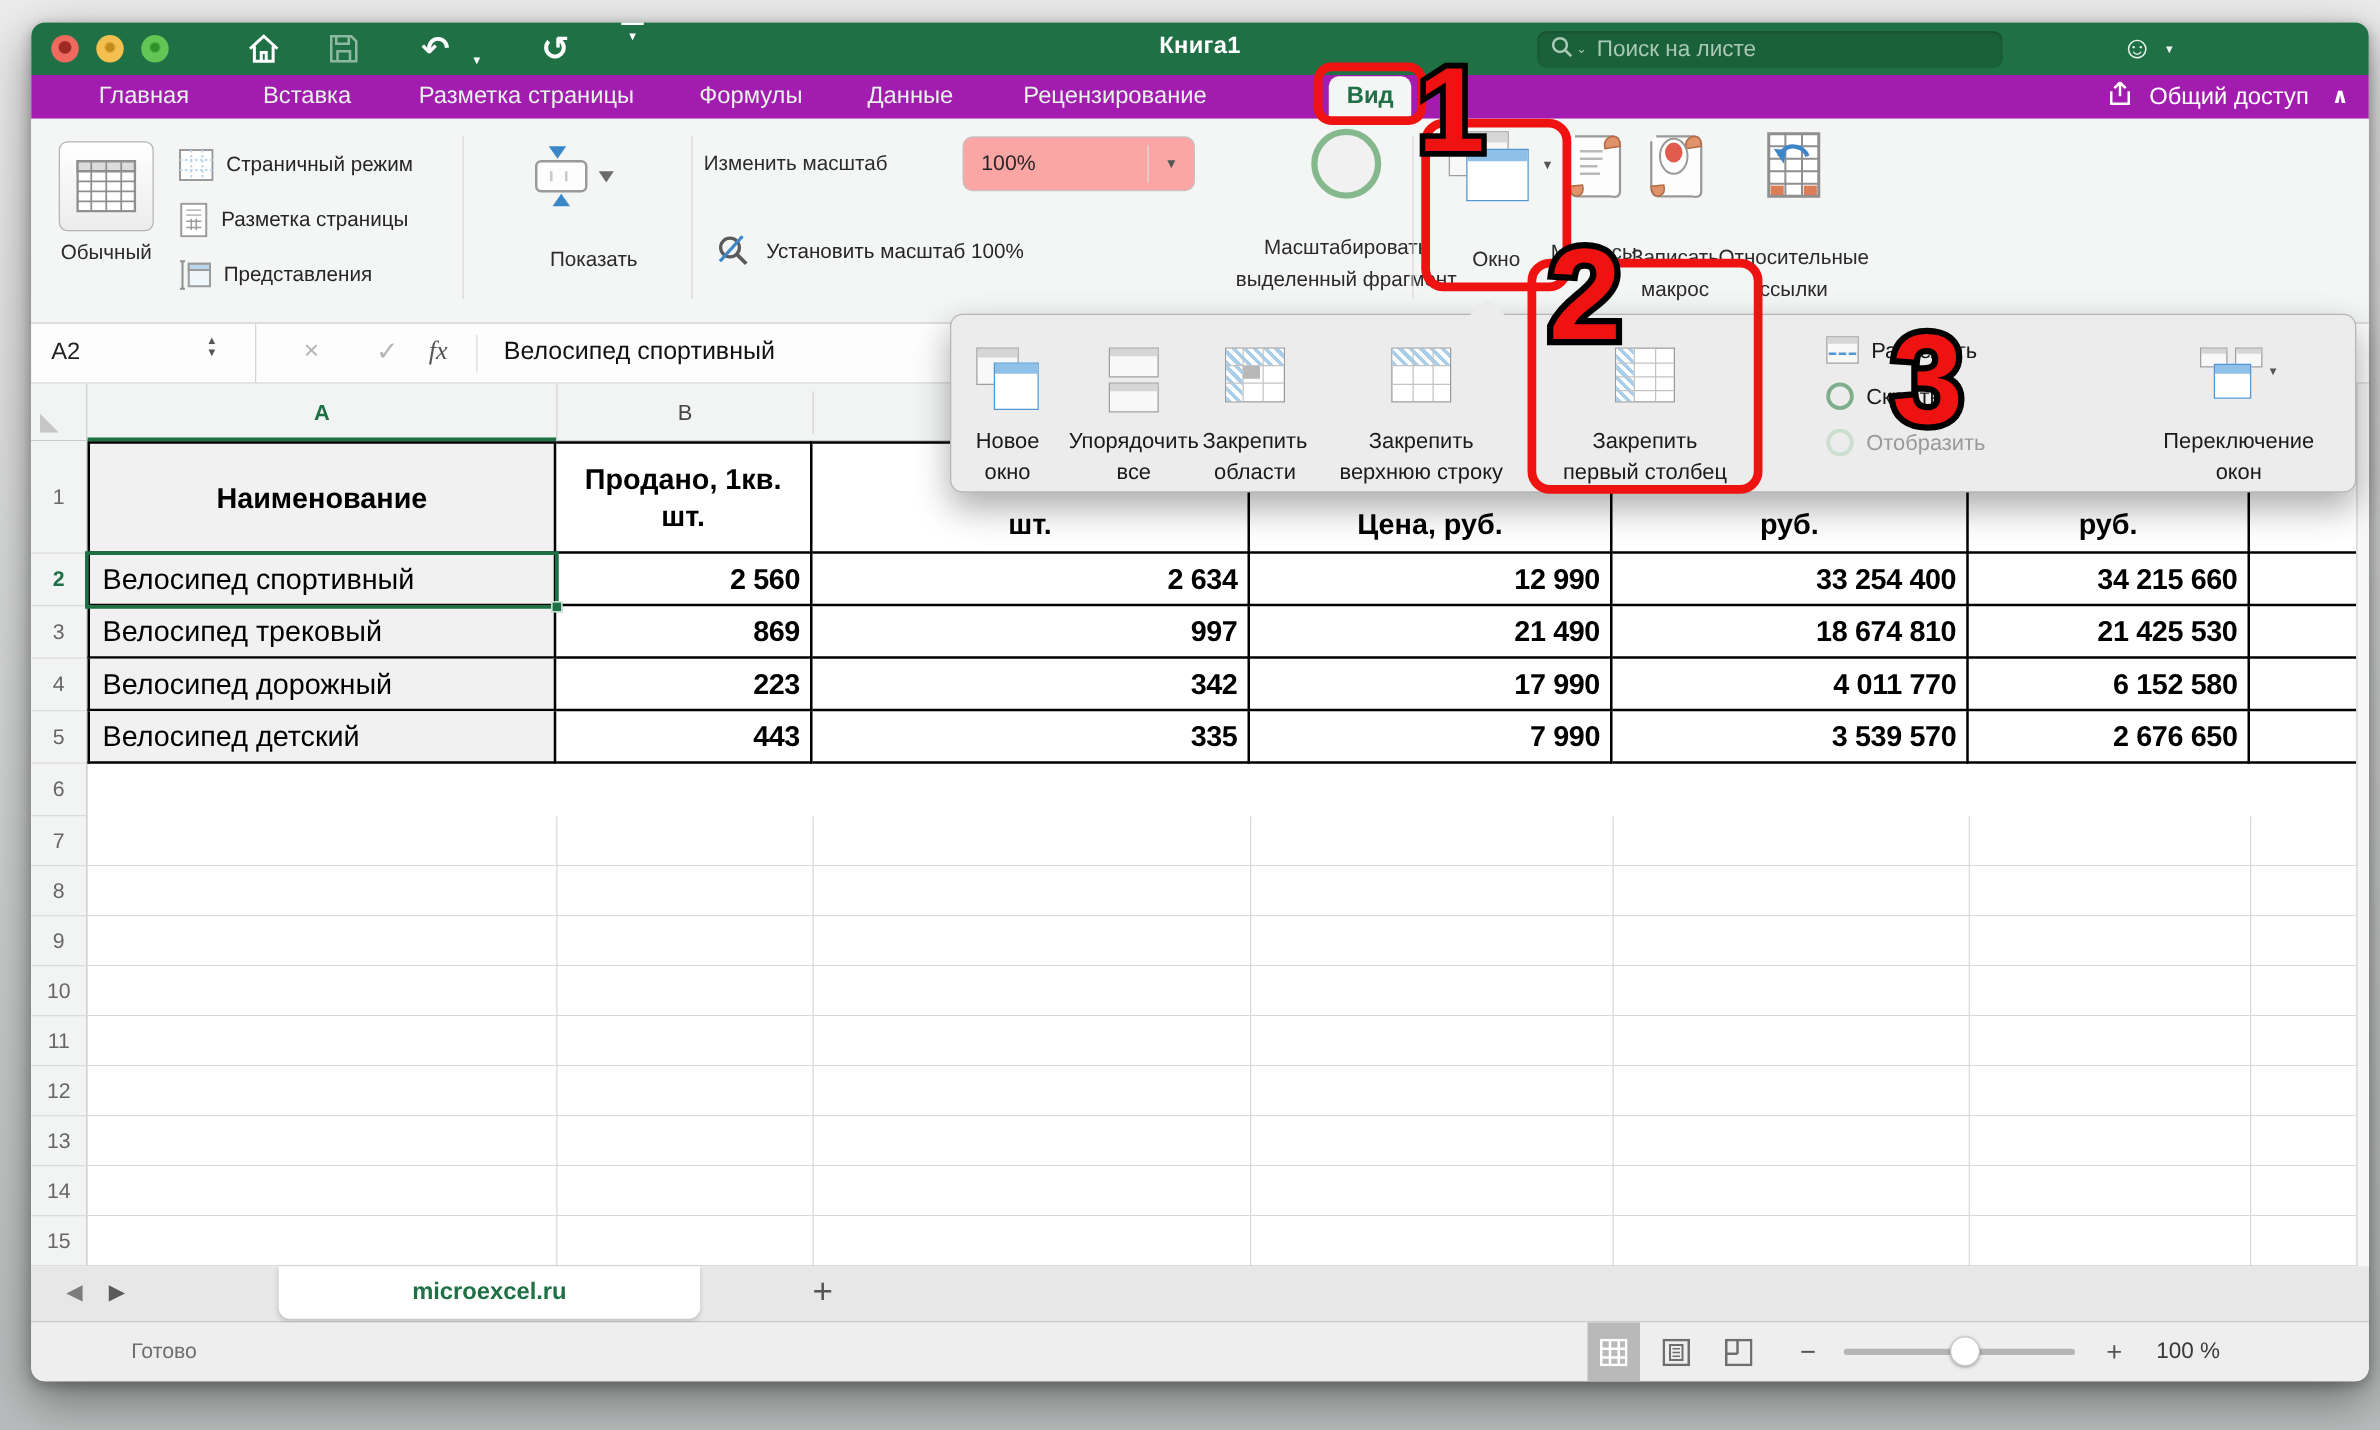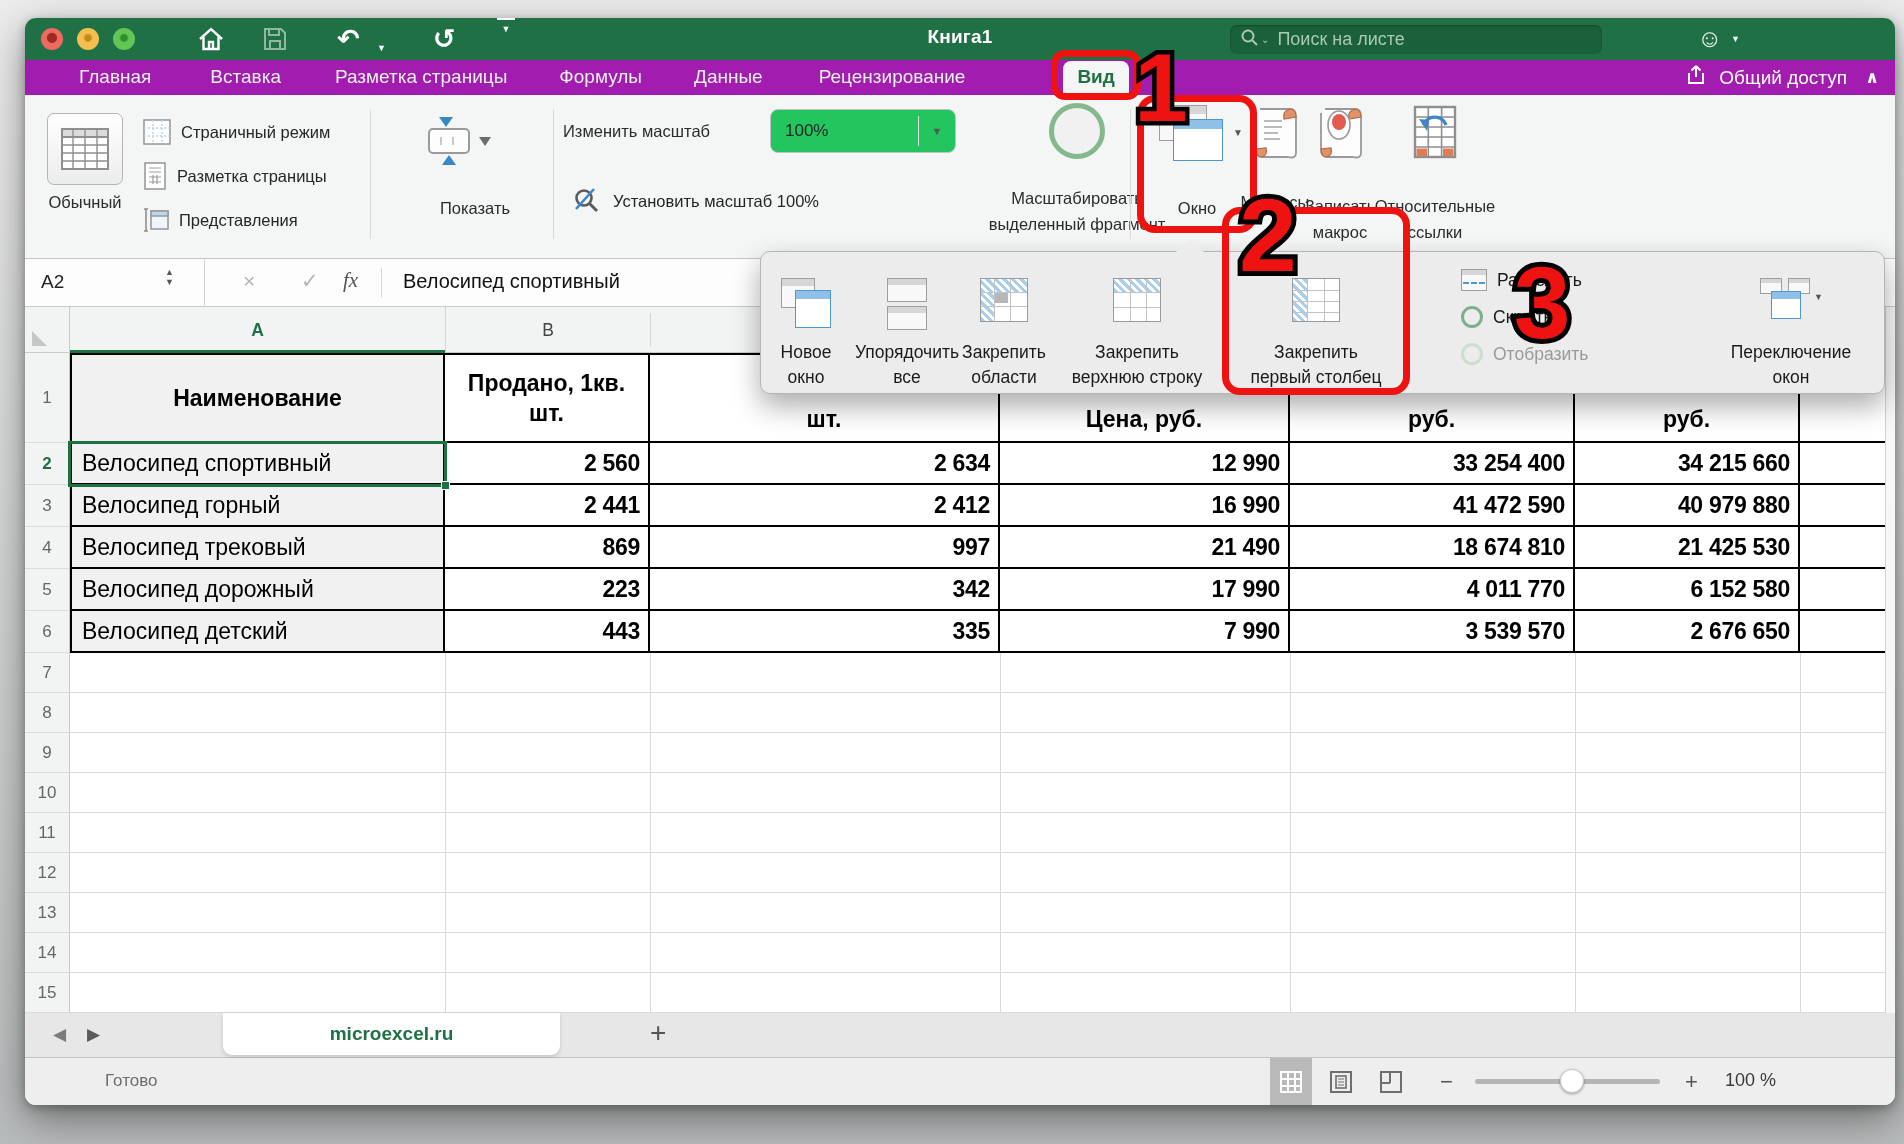--- a/index.html
+++ b/index.html
@@ -44,21 +44,21 @@
 
   
   .ribbon { position:absolute; left:0; top:77px; width:1870px; height:164px;
             background:#f4f5f5; border-bottom:1px solid #c6c6c6; font-size:16.5px; color:#262626; }
   .rsep { position:absolute; top:14px; width:1px; height:130px; background:#d9d9d9; }
   .rlabel { position:absolute; text-align:center; color:#2b2b2b; }
   .bigbtn { position:absolute; left:22px; top:18px; width:76px; height:72px;
             border:1px solid #b5b5b5; border-radius:7px;
             background:linear-gradient(#ffffff,#ececec); display:flex; align-items:center; justify-content:center; }
   .vrow { position:absolute; left:118px; display:flex; align-items:center; gap:10px; height:30px; }
-  .combo { position:absolute; left:745px; top:14px; width:186px; height:44px; background:#22c55e;
+  .combo { position:absolute; left:745px; top:14px; width:186px; height:44px; background:#fca5a5;
            border:1px solid #c2c2c2; border-radius:8px; display:flex; align-items:center; }
   .combo .val { padding-left:14px; font-size:17px; flex:1; }
   .combo .cdiv { width:1px; height:30px; background:#dcdcdc; }
   .combo .caret { width:36px; text-align:center; font-size:11px; color:#555; }
   .ring-icon { position:absolute; left:1024px; top:8px; width:56px; height:56px; border-radius:50%;
                border:5px solid #85b98d; background:#f1f1f1; }
   .wingroup { position:absolute; left:1120px; top:6px; width:104px; height:150px; }
 
   
   .anno-frame { position:absolute; border:7px solid #ee1310; border-radius:16px;
@@ -439,29 +439,20 @@
       <div class="trow rdata">
         <div class="td first cA">Велосипед спортивный</div>
         <div class="td cB num">2 560</div>
         <div class="td cC num">2 634</div>
         <div class="td cD num">12 990</div>
         <div class="td cE num">33 254 400</div>
         <div class="td cF num">34 215 660</div>
         <div class="td cG"></div>
       </div>
       <div class="trow rdata">
-        <div class="td first cA">Велосипед горный</div>
-        <div class="td cB num">2 441</div>
-        <div class="td cC num">2 412</div>
-        <div class="td cD num">16 990</div>
-        <div class="td cE num">41 472 590</div>
-        <div class="td cF num">40 979 880</div>
-        <div class="td cG"></div>
-      </div>
-      <div class="trow rdata">
         <div class="td first cA">Велосипед трековый</div>
         <div class="td cB num">869</div>
         <div class="td cC num">997</div>
         <div class="td cD num">21 490</div>
         <div class="td cE num">18 674 810</div>
         <div class="td cF num">21 425 530</div>
         <div class="td cG"></div>
       </div>
       <div class="trow rdata">
         <div class="td first cA">Велосипед дорожный</div>

